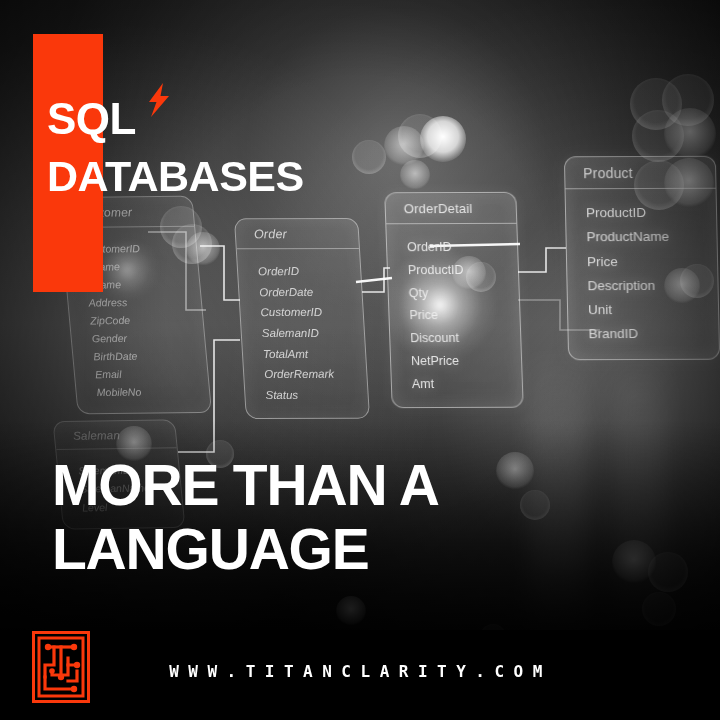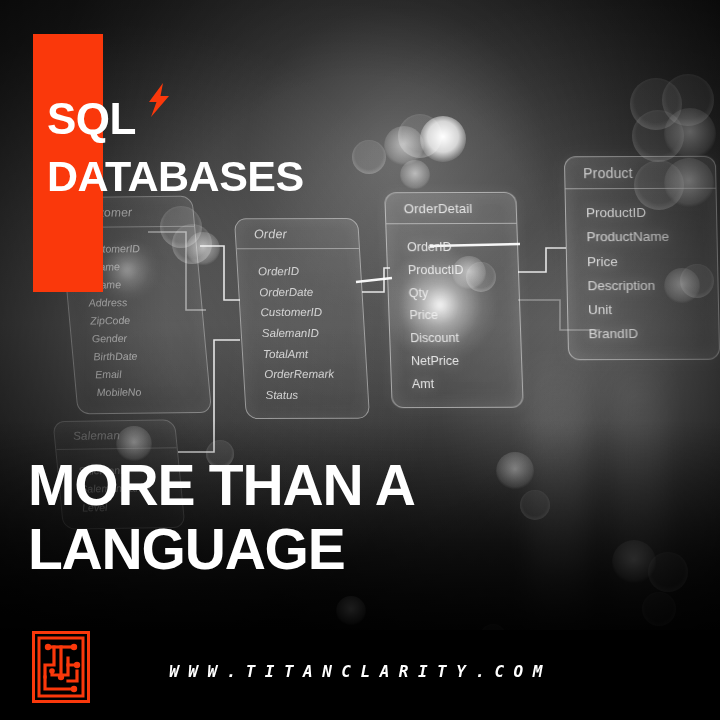--- a/index.html
+++ b/index.html
@@ -100,36 +100,35 @@
   #eyebrow .word{
     color:#fff;font-weight:bold;font-size:44px;line-height:1.0;
     letter-spacing:-.5px;
     margin-top:40px;
   }
   #eyebrow .word.l2{font-size:43px;margin-top:14px;}
   #bolt{width:26px;height:34px;margin-left:10px;margin-top:2px;}
 
   
   #headline{
-    position:absolute;left:28px;top:456px;width:620px;
+    position:absolute;left:52px;top:456px;width:620px;
     color:#fff;font-weight:bold;font-size:57px;line-height:1.05;
     letter-spacing:-1.2px;
   }
   #headline .hl{display:block;}
   #headline .hl2{margin-top:4px;}
 
   
   #footer{position:absolute;left:0;right:0;bottom:0;height:90px;background:#000;}
   #logo{position:absolute;left:32px;top:631px;width:58px;height:72px;}
   #url{
     position:absolute;left:0;right:8px;top:662px;text-align:center;
     color:#fff;font-family:"DejaVu Sans Mono", monospace;
     font-size:16px;font-weight:bold;letter-spacing:9.5px;
     padding-left:9px;
-    font-style:italic;
   }
 </style>
 </head>
 <body>
 
 <div id="stage">
 
   <div class="bg-base"></div>
   <div class="bg-blurbars"></div>
 

